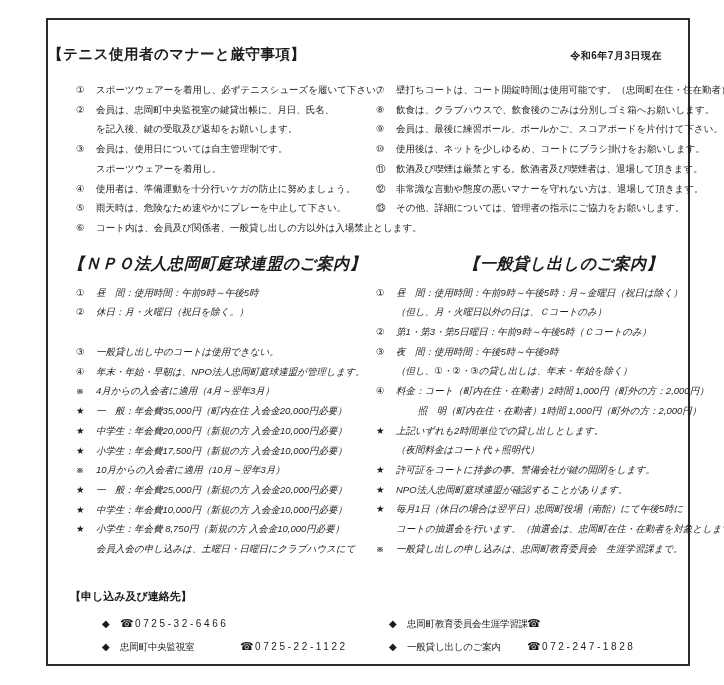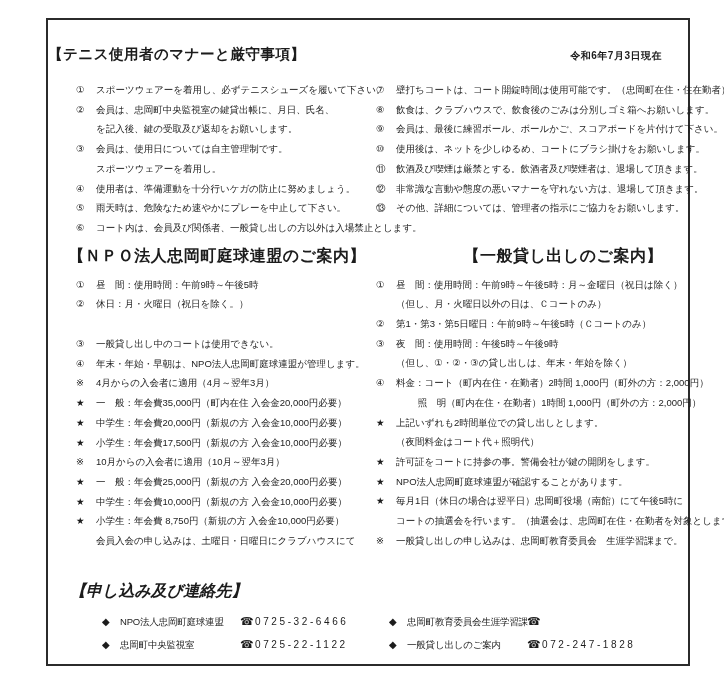--- a/index.html
+++ b/index.html
@@ -16,27 +16,27 @@
   .doc-header{position:relative;margin-top:25px;text-align:left;height:20px;}
   .doc-title{font-size:14.5px;font-weight:bold;letter-spacing:0.5px;display:inline-block;}
   .doc-date{position:absolute;right:26px;top:4px;font-size:10px;font-weight:bold;letter-spacing:0.5px;}
   .cols{display:flex;padding-left:28px;padding-right:8px;}
   .col-a{width:296px;flex:none;}
   .col-b{flex:1;padding-left:4px;}
   .rules{margin-top:15px;}
   .li{display:flex;line-height:19.7px;font-size:9.5px;}
   .li .n{width:20px;flex:none;}
   .li .t{flex:1;white-space:nowrap;}
-  .sections{margin-top:8px;}
+  .sections{margin-top:16px;font-style:italic;}
   .sec-heading{font-size:16px;font-weight:bold;text-align:center;letter-spacing:0.5px;
     margin-bottom:8px;white-space:nowrap;}
   .sec-heading.left{margin-left:-14px;}
   .spacer20{height:20px;}
   .contacts{padding-left:22px;margin-top:30px;}
-  .contacts-heading{font-size:16px;font-weight:bold;font-style:italic;}
+  .contacts-heading{font-size:11px;font-weight:bold;}
   .contact-cols{display:flex;padding-left:32px;margin-top:8px;}
   .ccol-l{width:287px;flex:none;}
   .ccol-r{flex:1;}
   .contact{display:flex;align-items:baseline;line-height:22px;font-size:9.5px;}
   .c-bullet{width:18px;flex:none;font-size:10px;}
   .c-name{width:120px;flex:none;letter-spacing:-0.2px;white-space:nowrap;}
   .c-tel{width:15px;flex:none;font-size:11px;}
   .c-phone{letter-spacing:2.6px;font-size:10px;font-weight:normal;white-space:nowrap;}
 </style>
 </head>
@@ -285,21 +285,20 @@
 
   </div>
 
   <div class="contacts">
     <div class="contacts-heading">【申し込み及び連絡先】</div>
     <div class="contact-cols">
       <div class="ccol-l">
 
           <div class="contact">
             <span class="c-bullet">◆</span>
-            <span class="c-name">NPO法人忠岡町庭球連盟</span>
             <span class="c-tel">☎</span>
             <span class="c-phone">0725-32-6466</span>
           </div>
 
           <div class="contact">
             <span class="c-bullet">◆</span>
             <span class="c-name">忠岡町中央監視室</span>
             <span class="c-tel">☎</span>
             <span class="c-phone">0725-22-1122</span>
           </div>

